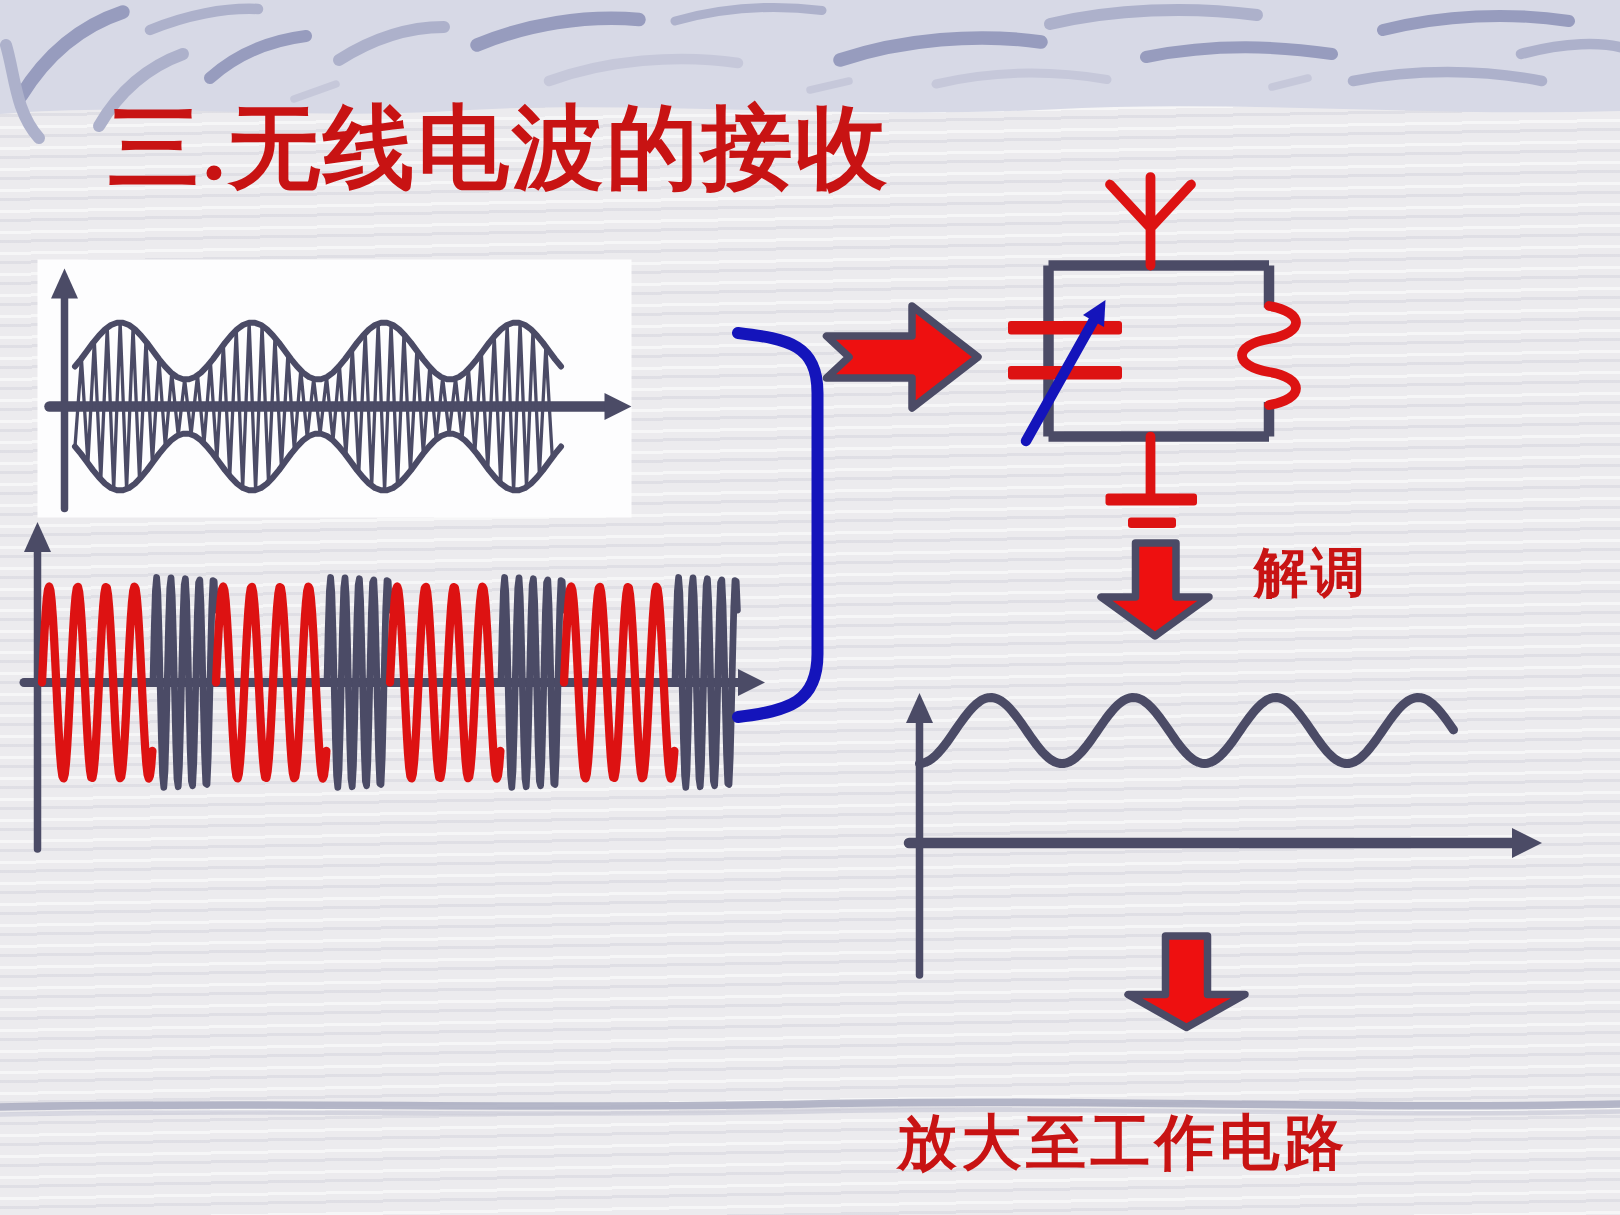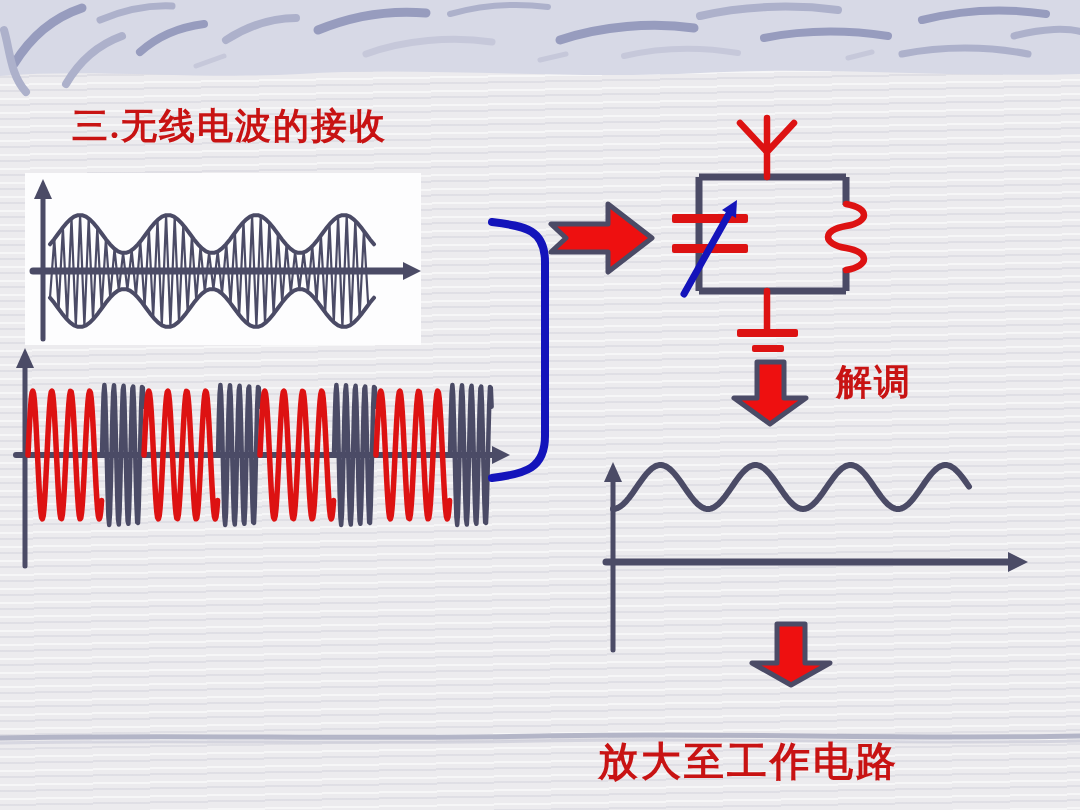--- a/index.html
+++ b/index.html
@@ -9,22 +9,22 @@
     background-image:
       repeating-linear-gradient(179deg,
         rgba(255,255,255,.55) 0 2px,
         rgba(226,226,232,0) 2px 6px,
         rgba(203,203,214,.38) 6px 8px,
         rgba(240,240,244,0) 8px 14px);
     font-family:"Liberation Serif","DejaVu Serif",serif;
   }
   .abs{position:absolute;}
   .title{
-    left:72px;top:58px;font-size:36px;font-weight:bold;letter-spacing:2px;
-    color:var(--red-text);white-space:nowrap;margin-top:44px;
+    left:72px;top:58px;font-size:61px;font-weight:bold;letter-spacing:2px;
+    color:var(--red-text);white-space:nowrap;
   }
   .demod-label{
     left:836px;top:358px;font-size:36px;font-weight:bold;letter-spacing:2px;
     color:var(--red-text);white-space:nowrap;
   }
   .amplify-label{
     left:598px;top:734px;font-size:40px;font-weight:bold;letter-spacing:3px;
     color:var(--red-text);white-space:nowrap;
   }
   .whitebox{

